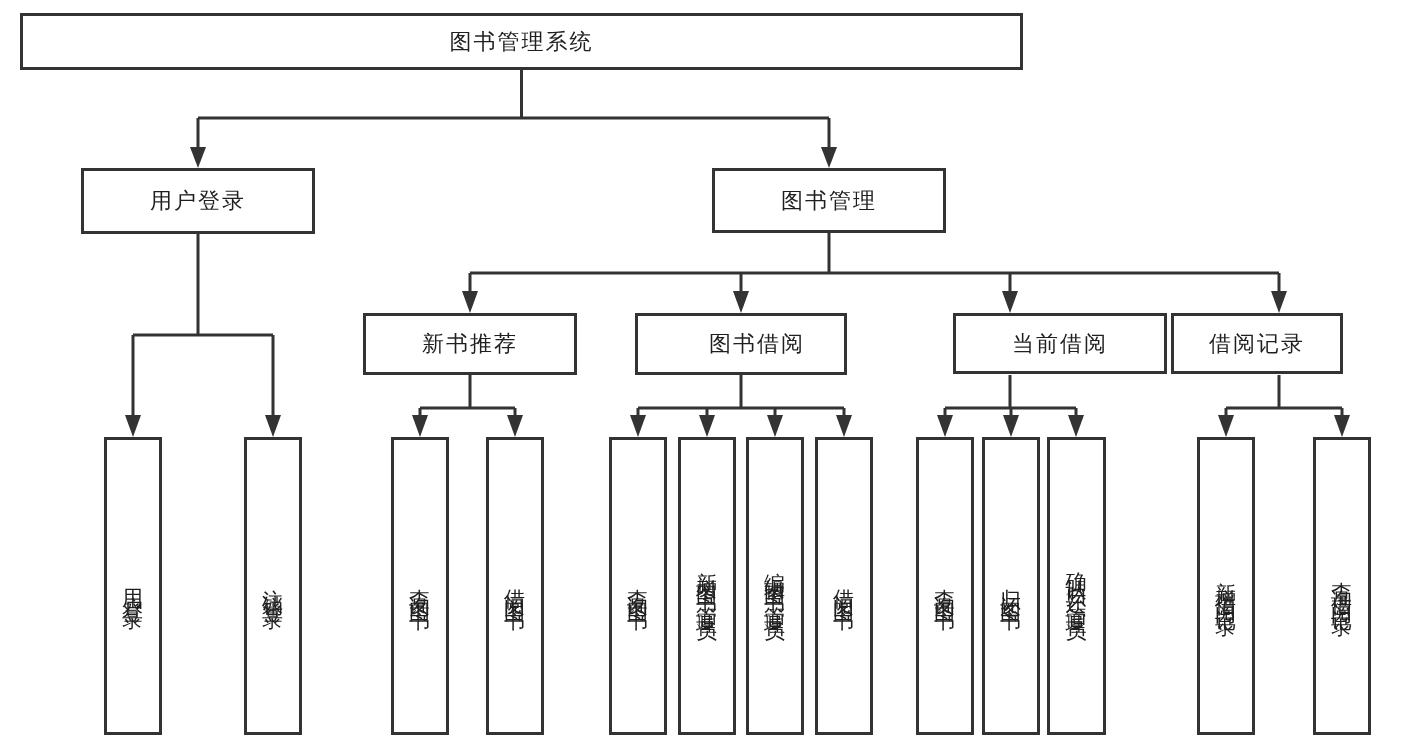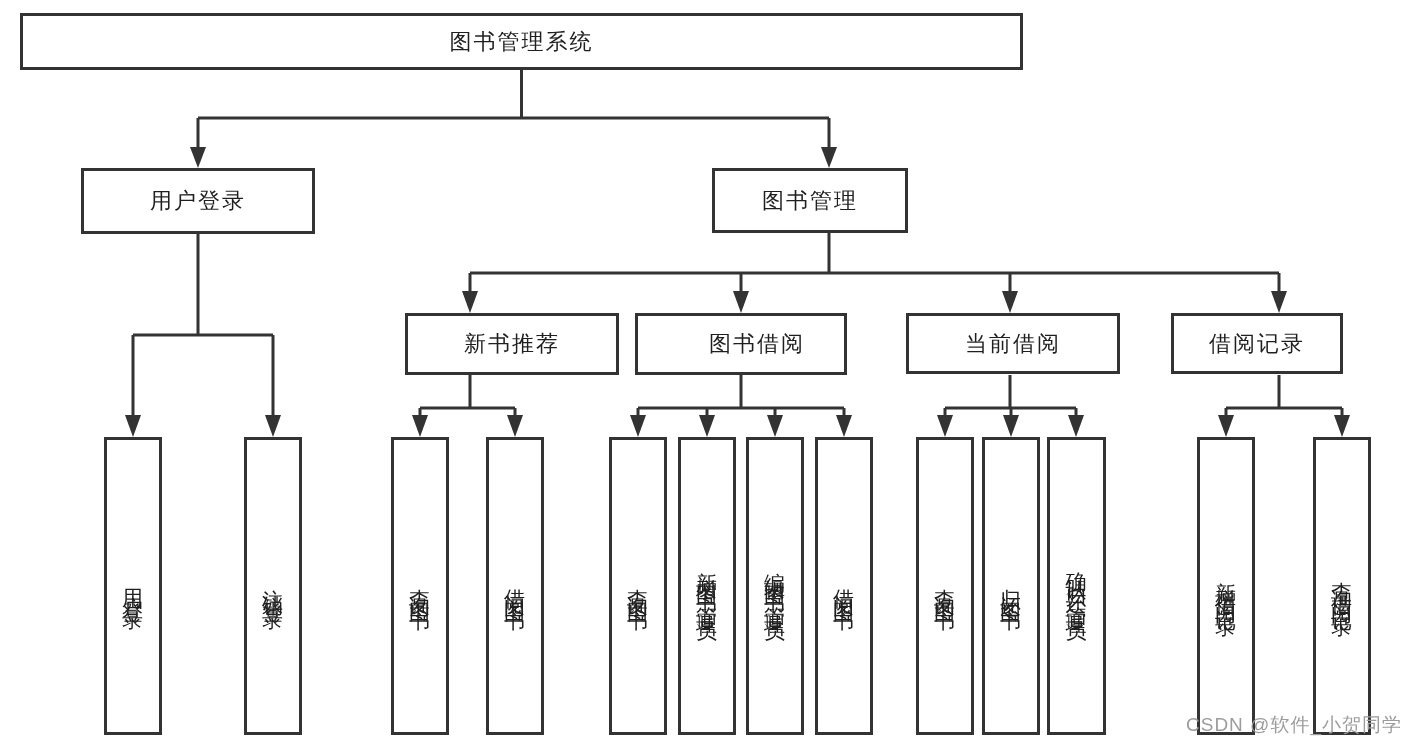--- a/index.html
+++ b/index.html
@@ -95,31 +95,31 @@
     </g>
   </svg>
 
   <div class="box" style="left:20px;top:13px;width:1003px;height:57px;text-align:right;">
     <span>图书管理系统</span>
   </div>
 
   <div class="box" style="left:81px;top:168px;width:234px;height:66px;">
     <span>用户登录</span>
   </div>
-  <div class="box" style="left:712px;top:168px;width:196px;height:65px;">
+  <div class="box" style="left:712px;top:168px;width:234px;height:65px;">
     <span>图书管理</span>
   </div>
 
-  <div class="box" style="left:363px;top:313px;width:214px;height:62px;margin-left:42px;">
+  <div class="box" style="left:363px;top:313px;width:214px;height:62px;">
     <span>新书推荐</span>
   </div>
   <div class="box" style="left:635px;top:313px;width:212px;height:62px;padding-left:32px;">
     <span>图书借阅</span>
   </div>
-  <div class="box" style="left:906px;top:313px;width:214px;height:61px;">
+  <div class="box" style="left:953px;top:313px;width:214px;height:61px;">
     <span>当前借阅</span>
   </div>
   <div class="box" style="left:1171px;top:313px;width:172px;height:61px;">
     <span>借阅记录</span>
   </div>
 
   <div class="box leaf" style="left:104px;top:437px;width:58px;height:298px;">
     <span>用户登录</span>
   </div>
   <div class="box leaf" style="left:244px;top:437px;width:58px;height:298px;">
@@ -156,15 +156,14 @@
     <span>确认归还（管理员）</span>
   </div>
 
   <div class="box leaf" style="left:1197px;top:437px;width:58px;height:298px;">
     <span>新增借阅记录</span>
   </div>
   <div class="box leaf" style="left:1313px;top:437px;width:58px;height:298px;">
     <span>查询借阅记录</span>
   </div>
 
-  <div class="watermark" style="left:1186px;top:712px;">CSDN @软件_小贺同学</div>
 
 </div>
 
 </body></html>

